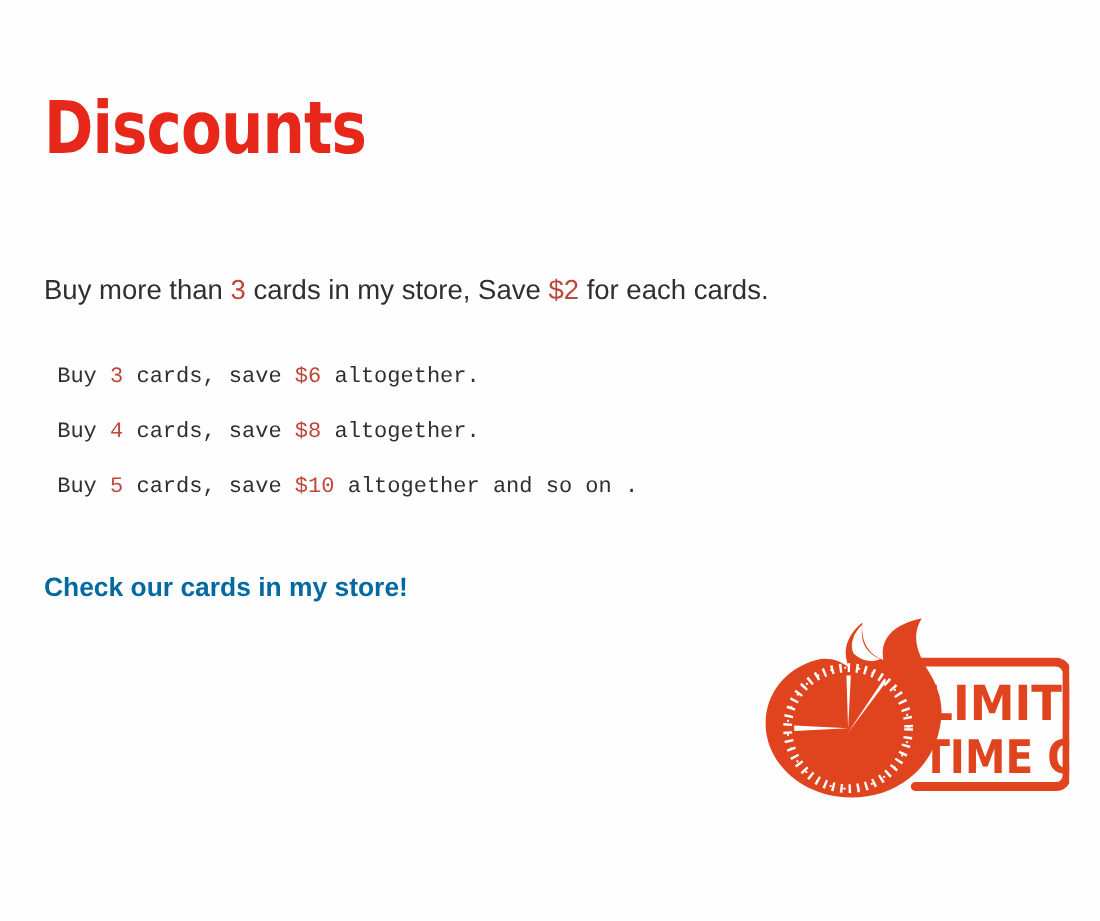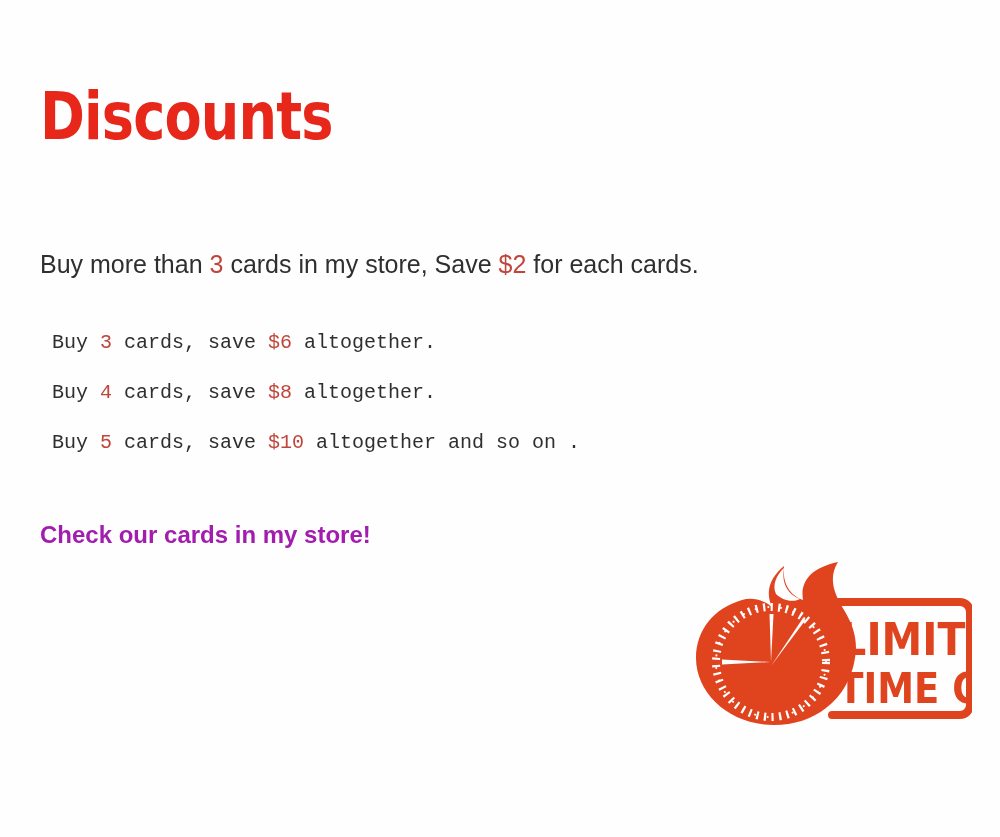--- a/index.html
+++ b/index.html
@@ -70,21 +70,21 @@
   }
 
   
   .cta {
     position: absolute;
     left: 40px;
     top: 520px;
     font-size: 24px;
     line-height: 30px;
     font-weight: 700;
-    color: #a21caf;
+    color: #0369a1;
     white-space: nowrap;
   }
 
   
   .note-box {
     position: absolute;
     left: 40px;
     top: 623px;
     width: 611px;
     height: 117px;

